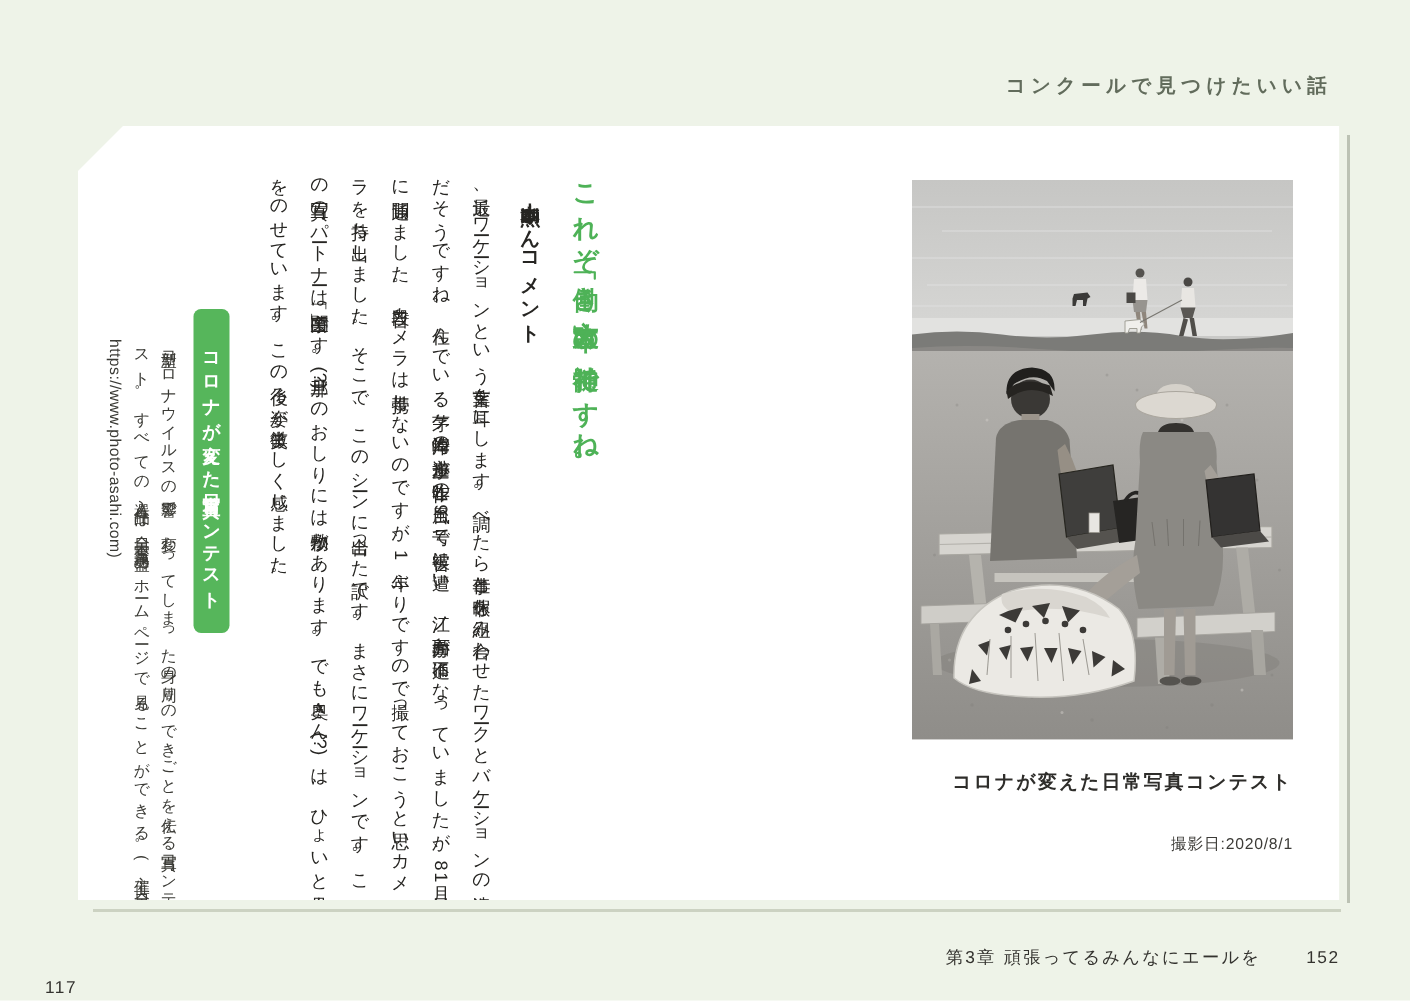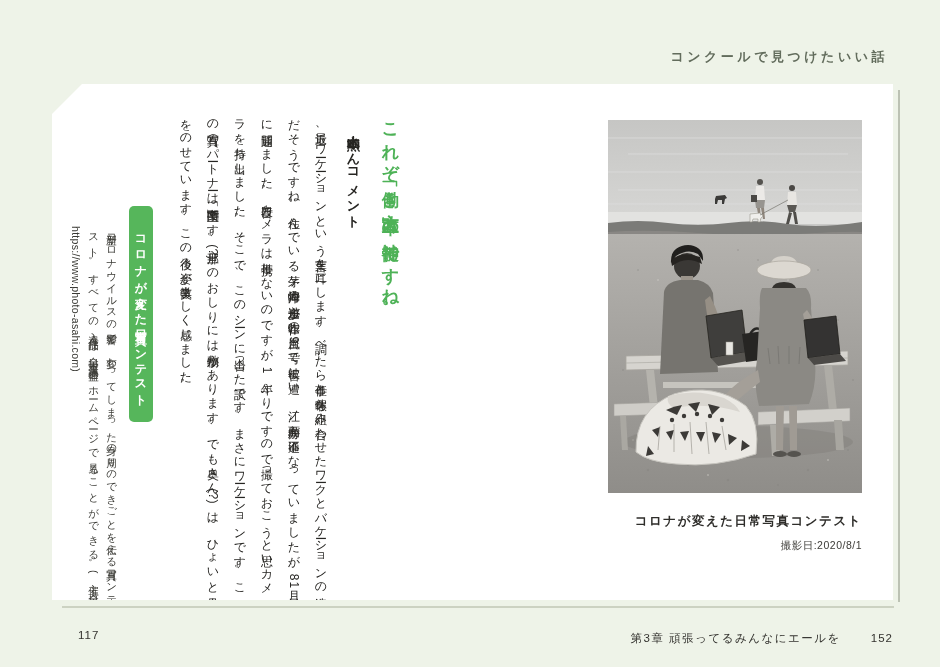--- a/index.html
+++ b/index.html
@@ -60,24 +60,24 @@
     color:#3a3a35;letter-spacing:0.3px;text-align:justify;
   }
 
   
   .photo-wrap{position:absolute;left:556px;top:36px;width:254px;height:373px;background:#c9c9c7;}
   .photo-wrap svg{display:block;width:254px;height:373px;}
 
   .caption{position:absolute;top:429px;right:31px;text-align:right;color:#2e2d2a;}
   .caption .line1{font-size:12.5px;font-weight:700;letter-spacing:1.5px;}
   .caption .line2{font-size:12.5px;font-weight:700;letter-spacing:2px;margin-top:8px;}
-  .caption .line3{font-size:10.5px;color:#3c3b37;letter-spacing:0.5px;margin-top:9px;}
-
-  
-  .footer-left{position:absolute;left:30px;top:629px;font-size:11.5px;color:#33322e;letter-spacing:1px;margin-left:48px;}
+  .caption .line3{font-size:10.5px;color:#3c3b37;letter-spacing:0.5px;margin-top:26px;}
+
+  
+  .footer-left{position:absolute;left:30px;top:653px;font-size:11.5px;color:#33322e;letter-spacing:1px;}
   .footer-right{position:absolute;right:27px;top:631px;font-size:11.5px;color:#33322e;display:flex;gap:30px;align-items:baseline;}
   .footer-right .chap{letter-spacing:1.5px;}
   .footer-right .num{letter-spacing:1px;}
 </style>
 </head>
 <body>
 
 <div class="stage">
 
   <div class="page-header">コンクールで見つけたいい話</div>

